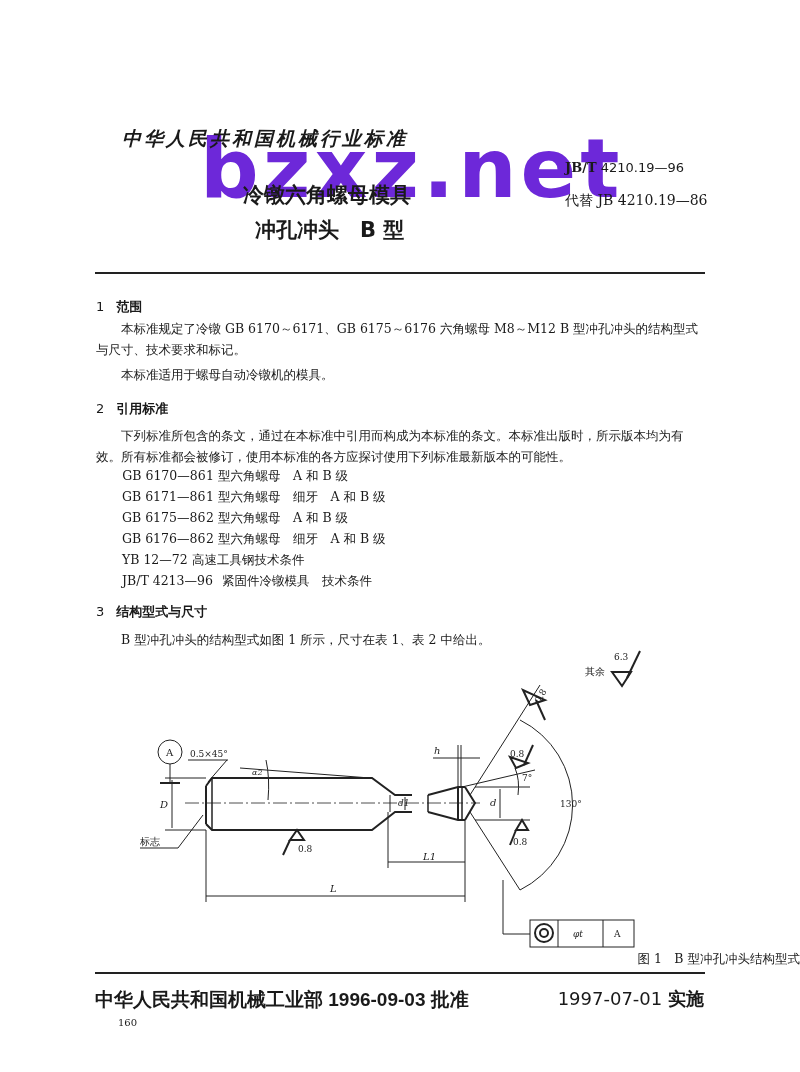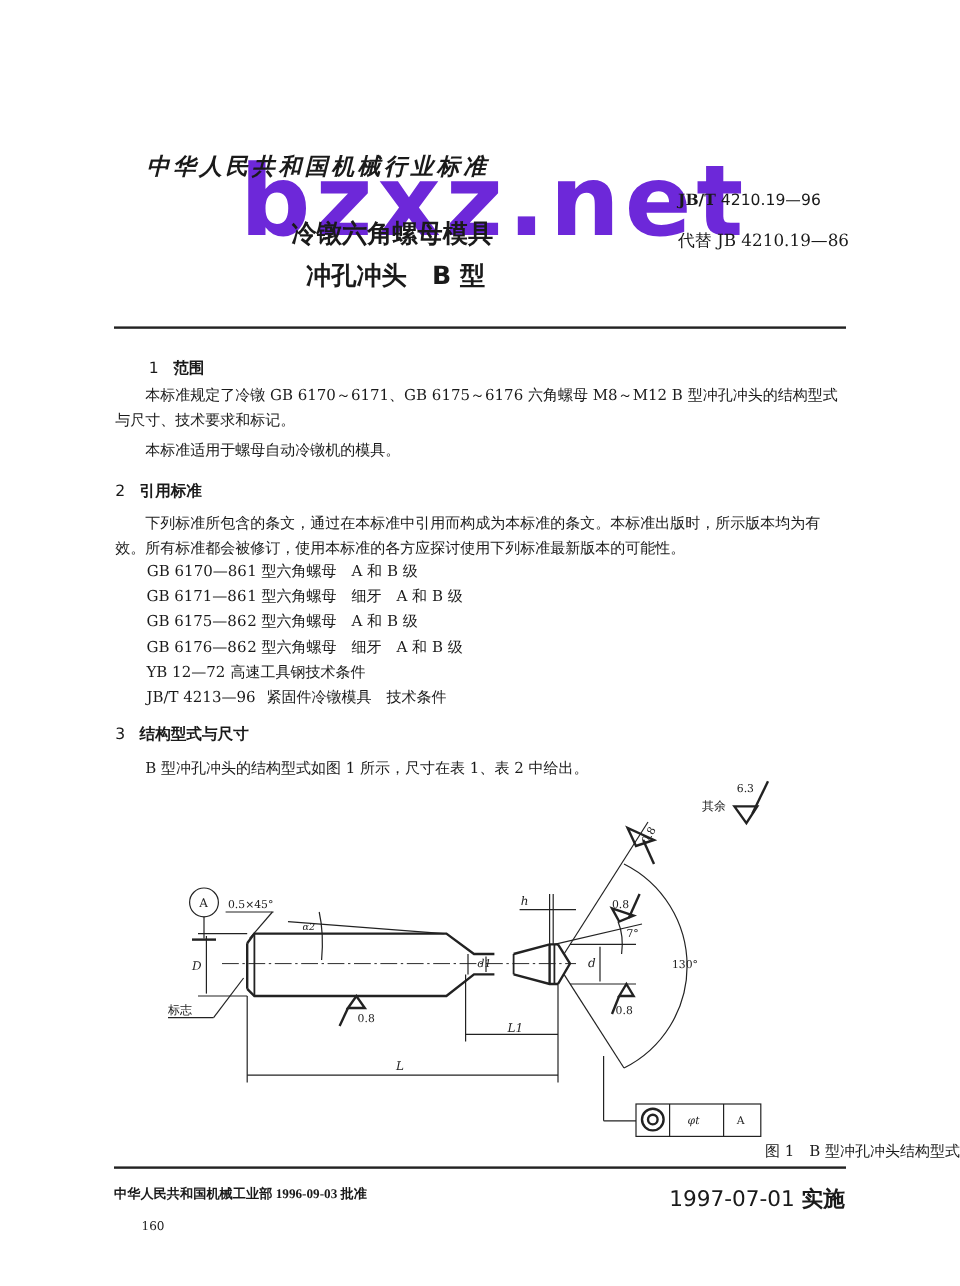--- a/index.html
+++ b/index.html
@@ -18,21 +18,21 @@
   .title1 { left:243px; top:181px; font-family:"DejaVu Sans", sans-serif; font-weight:bold; font-size:21px; z-index:1; }
   .title2 { left:255px; top:216px; font-family:"DejaVu Sans", sans-serif; font-weight:bold; font-size:21px; z-index:1; }
   .rule { left:95px; width:610px; height:2px; background:#222; }
   .sec-head { left:96px; font-family:"DejaVu Sans", sans-serif; font-weight:bold; font-size:13px; }
   .sec-head .num { font-weight:normal; margin-right:12px; }
   .para { left:96px; width:612px; font-size:12.5px; line-height:21px; }
   .indent { text-indent:25px; }
   .ref { left:122px; font-size:12.5px; }
   .ref .code { display:inline-block; width:84px; }
   .caption { left:0; width:800px; text-align:right; top:951px; font-size:12.5px; }
-  .footer-l { left:95px; top:987px; font-family:Liberation Serif, serif; font-weight:bold; font-size:11px; }
+  .footer-l { left:95px; top:987px; font-family:Liberation Sans, sans-serif; font-weight:bold; font-size:19px; }
   .footer-r { right:96px; top:987px; font-family:"DejaVu Sans", sans-serif; font-size:18px; }
   .footer-r b { font-weight:bold; }
   .page-no { left:118px; top:1017px; font-size:10px; }
   .figure { left:0; top:640px; width:800px; height:310px; }
   .figure text { font-family:"DejaVu Serif", serif; fill:#222; }
 </style>
 </head>
 <body>
 
 <div class="abs watermark">bzxz.net</div>
@@ -40,21 +40,21 @@
 <div class="abs std-no">
   <b>JB/T</b>
   <span>4210.19—96</span>
 </div>
 <div class="abs replaces">代替 JB 4210.19—86</div>
 <div class="abs title1">冷镦六角螺母模具</div>
 <div class="abs title2">冲孔冲头　B 型</div>
 
 <div class="abs rule" style="top:272px;"></div>
 
-<div class="abs sec-head" style="top:298px;margin-left:28px;">
+<div class="abs sec-head" style="top:298px;">
   <span class="num">1</span><span>范围</span>
 </div>
 <div class="abs para indent" style="top:318px;">本标准规定了冷镦 GB 6170～6171、GB 6175～6176 六角螺母 M8～M12 B 型冲孔冲头的结构型式与尺寸、技术要求和标记。</div>
 <div class="abs para indent" style="top:364px;">本标准适用于螺母自动冷镦机的模具。</div>
 
 <div class="abs sec-head" style="top:400px;">
   <span class="num">2</span><span>引用标准</span>
 </div>
 <div class="abs para indent" style="top:425px;">下列标准所包含的条文，通过在本标准中引用而构成为本标准的条文。本标准出版时，所示版本均为有效。所有标准都会被修订，使用本标准的各方应探讨使用下列标准最新版本的可能性。</div>
 

